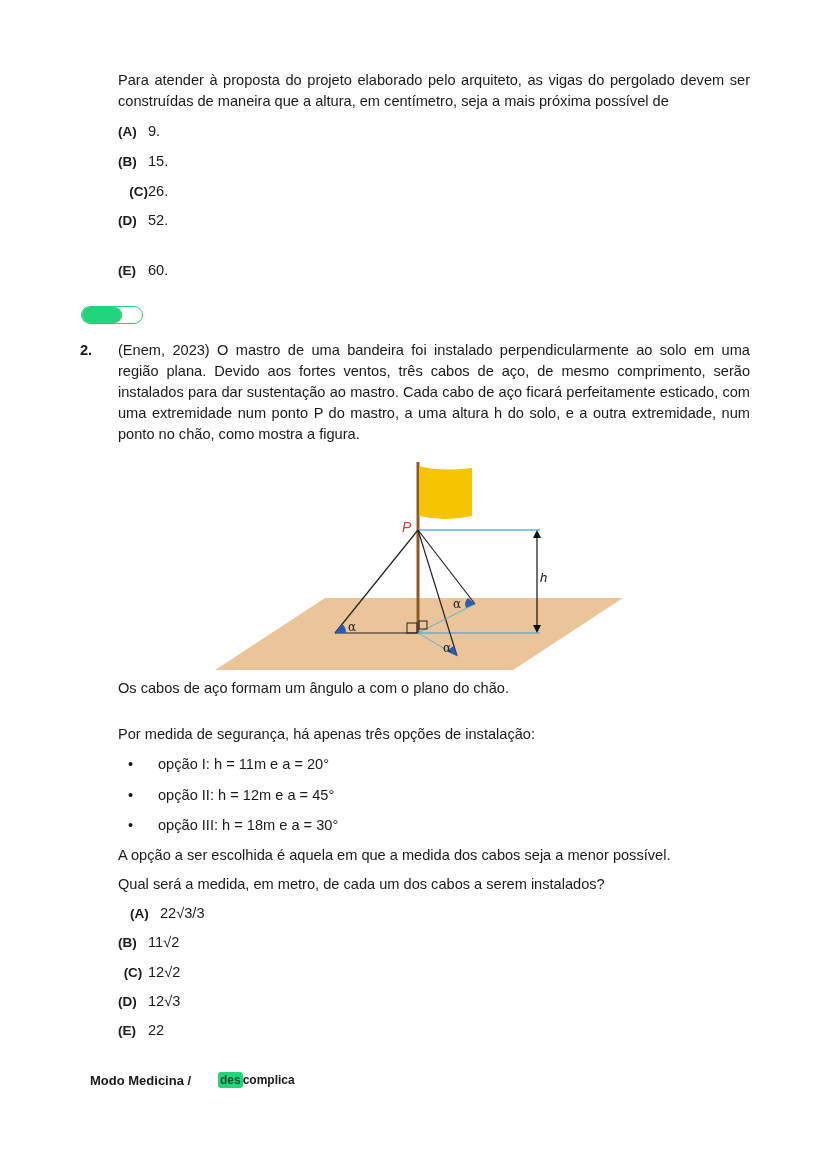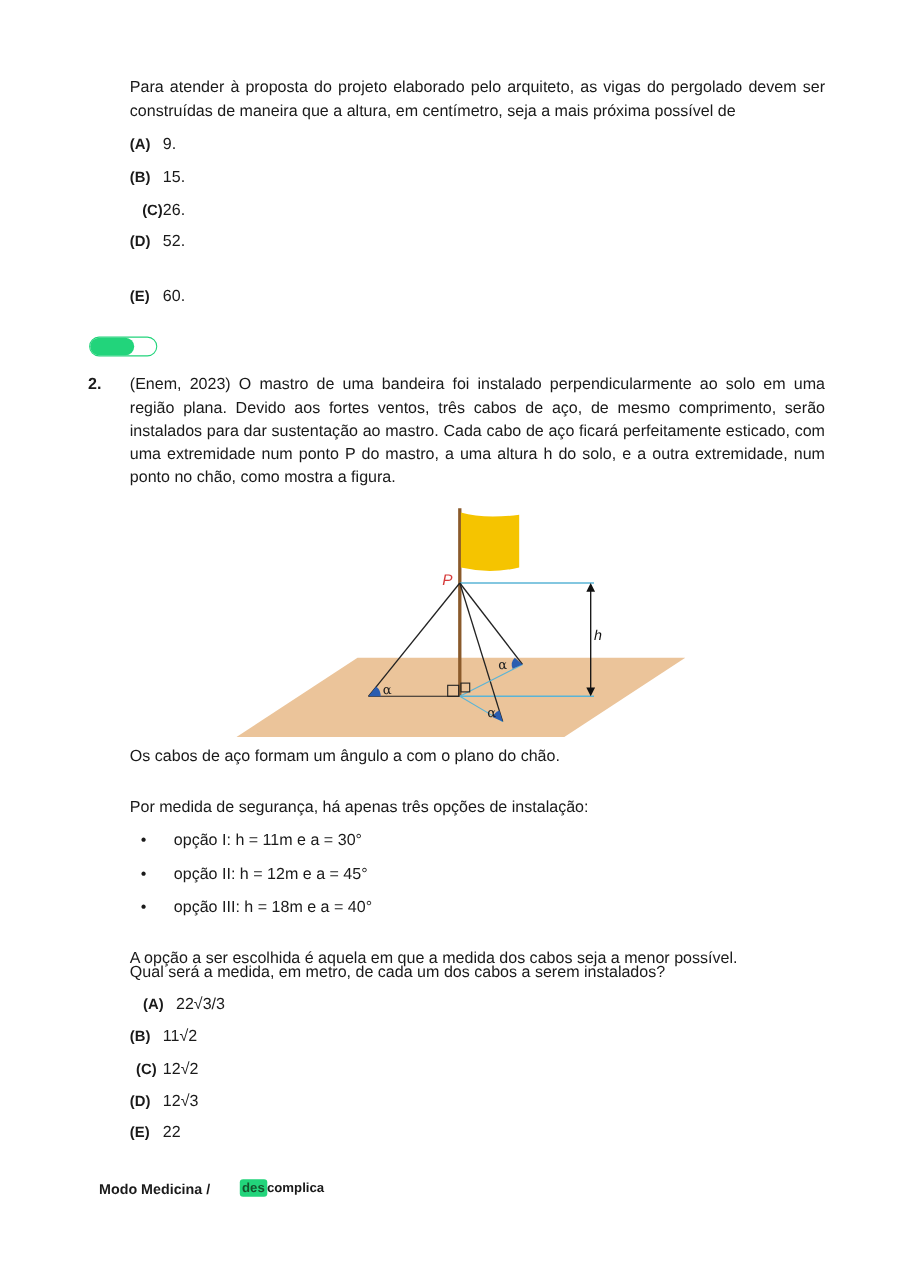--- a/index.html
+++ b/index.html
@@ -78,25 +78,25 @@
     <text x="330" y="124" font-size="13" fill="#111" font-style="italic" font-family="Liberation Sans, sans-serif">h</text>
     <text x="138" y="173" font-size="12" fill="#222" font-family="DejaVu Serif, serif">α</text>
     <text x="243" y="150" font-size="12" fill="#222" font-family="DejaVu Serif, serif">α</text>
     <text x="233" y="194" font-size="12" fill="#222" font-family="DejaVu Serif, serif">α</text>
   </svg>
 </div>
 
 <div class="para" style="top:678px;">Os cabos de aço formam um ângulo a com o plano do chão.</div>
 <div class="para" style="top:724px;">Por medida de segurança, há apenas três opções de instalação:</div>
 
-<div class="bullet" style="top:754px;"><span class="dot">•</span><span>opção I: h = 11m e a = 30°</span></div>
+<div class="bullet" style="top:754px;"><span class="dot">•</span><span>opção I: h = 11m e a = 20°</span></div>
 <div class="bullet" style="top:785px;"><span class="dot">•</span><span>opção II: h = 12m e a = 45°</span></div>
-<div class="bullet" style="top:815px;"><span class="dot">•</span><span>opção III: h = 18m e a = 40°</span></div>
+<div class="bullet" style="top:815px;"><span class="dot">•</span><span>opção III: h = 18m e a = 30°</span></div>
 
-<div class="para" style="top:845px;margin-top:16px;">A opção a ser escolhida é aquela em que a medida dos cabos seja a menor possível.</div>
+<div class="para" style="top:845px;">A opção a ser escolhida é aquela em que a medida dos cabos seja a menor possível.</div>
 <div class="para" style="top:874px;">Qual será a medida, em metro, de cada um dos cabos a serem instalados?</div>
 
 <div class="opt" style="top:903px;margin-left:12px;"><span class="letter">(A)</span><span>22√3/3</span></div>
 <div class="opt" style="top:932px;"><span class="letter">(B)</span><span>11√2</span></div>
 <div class="opt" style="top:962px;text-align:center;"><span class="letter">(C)</span><span>12√2</span></div>
 <div class="opt" style="top:991px;"><span class="letter">(D)</span><span>12√3</span></div>
 <div class="opt" style="top:1020px;"><span class="letter">(E)</span><span>22</span></div>
 
 <div class="footer"><span>Modo Medicina</span> <span>/</span></div>
 <div class="logo"><span class="des">des</span><span>complica</span></div>

